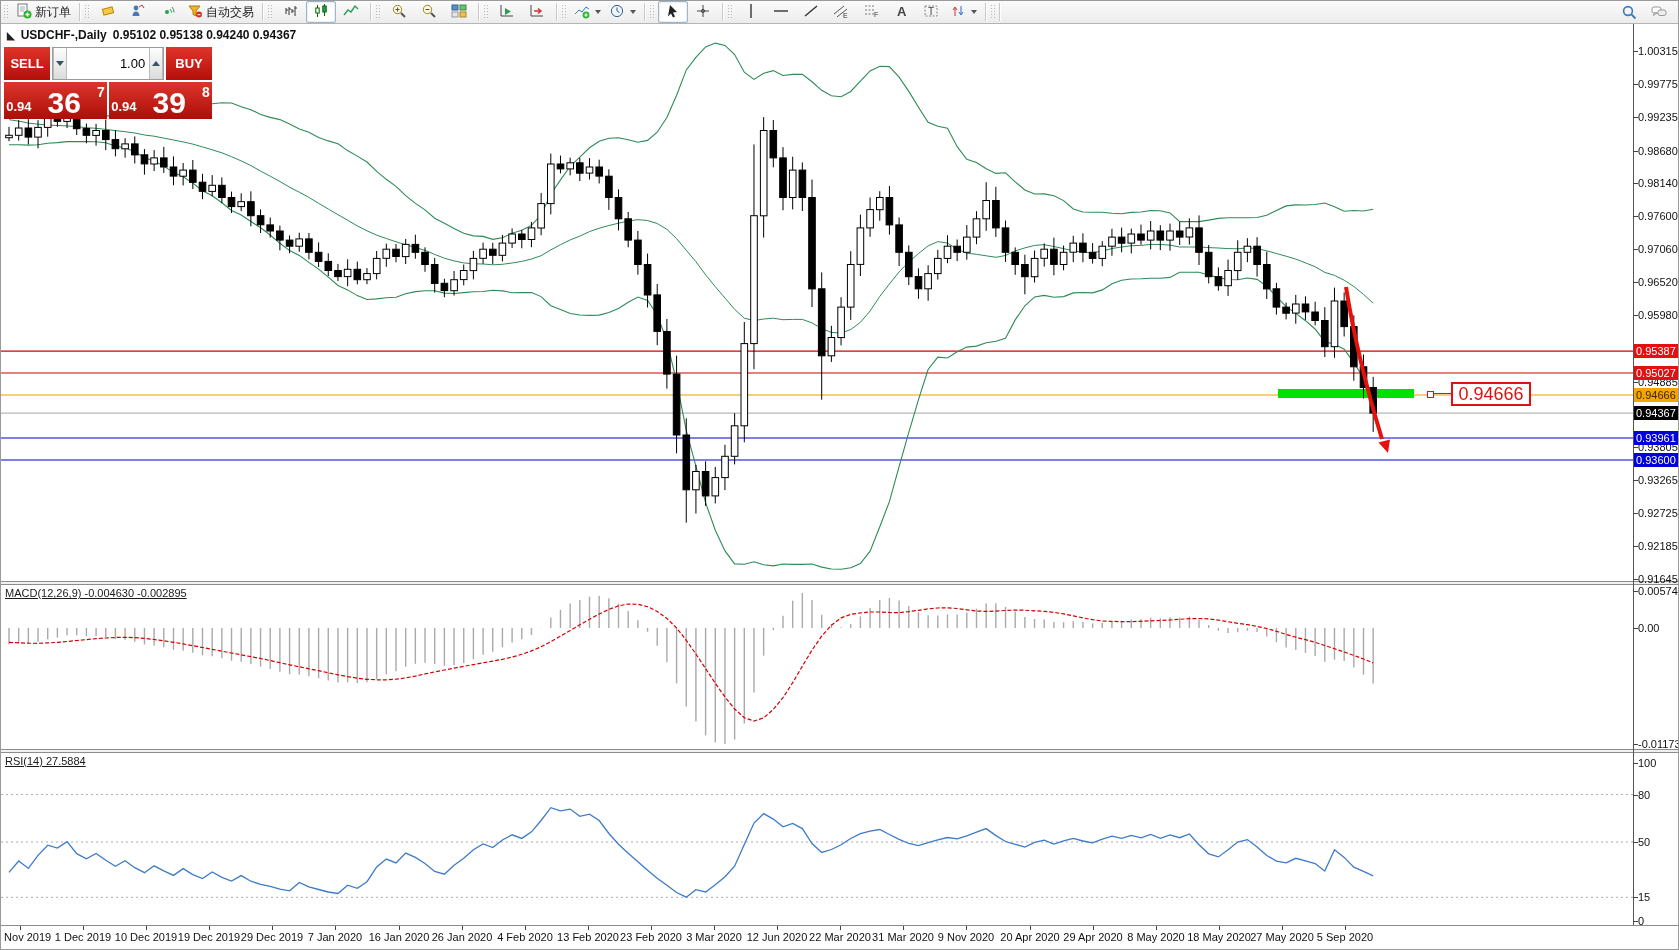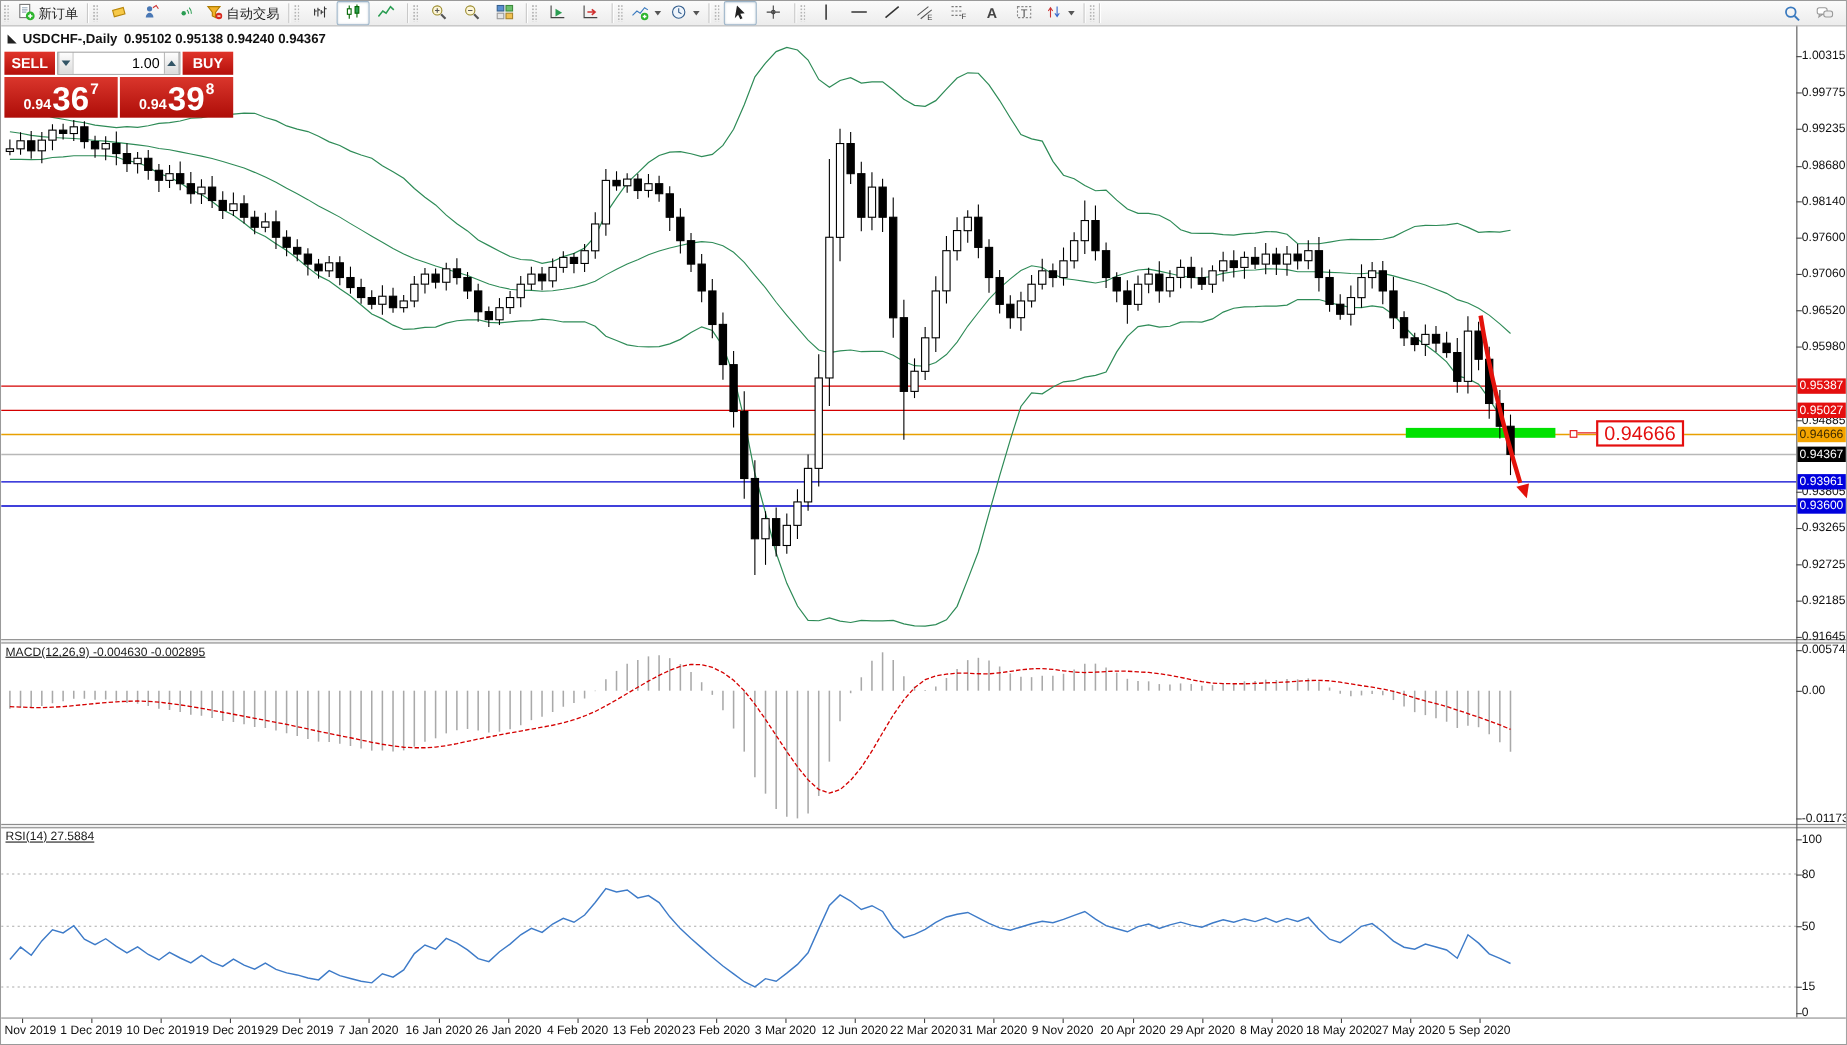--- a/index.html
+++ b/index.html
@@ -21,32 +21,32 @@
   .pane-sep{position:absolute;left:0;width:1679px;height:4px;background:#f0f0f0;border-top:1px solid #8c8c8c;border-bottom:1px solid #8c8c8c;box-sizing:border-box;z-index:2;}
   #vector{position:absolute;left:0;top:0;z-index:1;pointer-events:none;}
   #axis-line{position:absolute;top:22px;bottom:0;left:1632px;width:1px;background:#555;z-index:2;}
   
   .ov{position:absolute;z-index:3;}
   #chart-title{left:6px;top:27px;font-size:12px;font-weight:bold;color:#111;display:flex;gap:6px;align-items:center;}
   #chart-title .tri{color:#222;font-size:10px;}
   #chart-ohlc{font-weight:bold;}
   
   #trade-panel{left:3px;top:46px;width:208px;z-index:4;}
-  #tp-top{display:flex;height:21px;gap:2px;}
+  #tp-top{display:flex;height:33px;gap:2px;}
   .tp-btn{background:linear-gradient(#e0342a,#b40f0a);color:#fff;font-size:13px;font-weight:bold;display:flex;align-items:center;justify-content:center;cursor:pointer;}
   #tp-sell{width:46px;}#tp-buy{width:46px;text-align:right;}
   #tp-vol{flex:1;display:flex;border:1px solid #9a9a9a;background:#fff;}
   #tp-vol input{width:100%;border:none;outline:none;text-align:right;font-size:13px;padding-right:4px;font-family:"Liberation Sans",sans-serif;}
   .spin{width:17px;background:linear-gradient(#fdfdfd,#dcdcdc);display:flex;align-items:center;justify-content:center;cursor:pointer;border-left:1px solid #bbb;border-right:1px solid #bbb;}
   .spin .up{width:0;height:0;border-left:4px solid transparent;border-right:4px solid transparent;border-bottom:5px solid #356;}
   .spin .dn{width:0;height:0;border-left:4px solid transparent;border-right:4px solid transparent;border-top:5px solid #356;}
   #tp-prices{display:flex;margin-top:2px;gap:2px;height:37px;}
   .tp-price{flex:1;background:linear-gradient(#da362c,#ae0d08);color:#fff;display:flex;align-items:flex-end;justify-content:center;padding-bottom:2px;cursor:pointer;}
   .tp-price .pfx{font-size:13px;font-weight:bold;margin-bottom:3px;}
-  .tp-price .big{font-size:30px;font-weight:bold;line-height:28px;margin:0 1px;text-align:right;}
+  .tp-price .big{font-size:30px;font-weight:bold;line-height:28px;margin:0 16px;text-align:right;}
   .tp-price .sup{font-size:14px;font-weight:bold;align-self:flex-start;margin-top:2px;}
   
   #annotation{left:1424px;top:313px;font-size:31px;font-weight:bold;color:#00cf00;text-shadow:2px 2px 0 #0a4a0a;letter-spacing:2px;white-space:nowrap;}
   #price-box{left:1450px;top:381px;width:76px;height:20px;border:2px solid #e40f0f;color:#e40f0f;font-size:18px;line-height:20px;text-align:center;background:#fff;}
   #price-box-line{left:1428px;top:392px;width:22px;height:1px;background:#e40f0f;}
   #price-box-sq{left:1426px;top:390px;width:5px;height:5px;border:1px solid #e40f0f;background:#fff;}
   
   .ticklabel{position:absolute;left:1637px;font-size:11px;color:#111;transform:translateY(-50%);white-space:nowrap;z-index:3;}
   .tickmark{position:absolute;left:1632px;width:5px;height:1px;background:#444;z-index:3;}
   .badge{position:absolute;left:1633px;width:45px;font-size:11px;text-align:left;padding:1px 0 1px 2px;transform:translateY(-50%);z-index:3;white-space:nowrap;}

